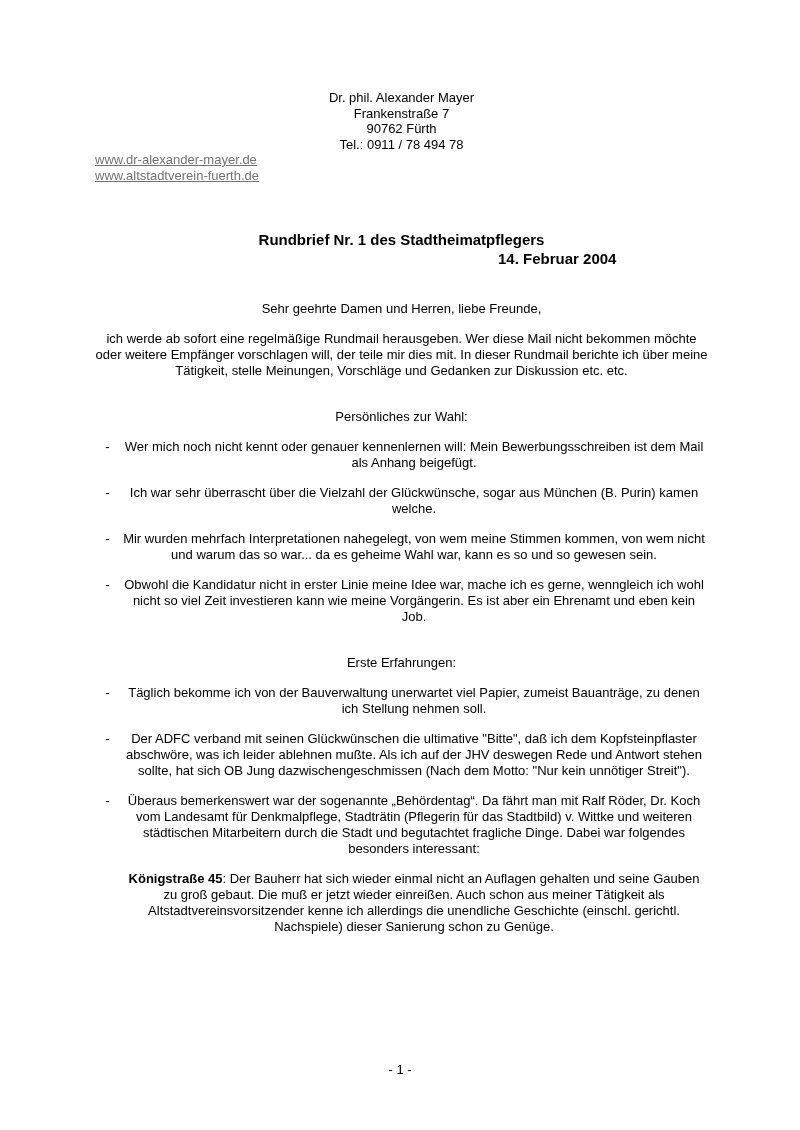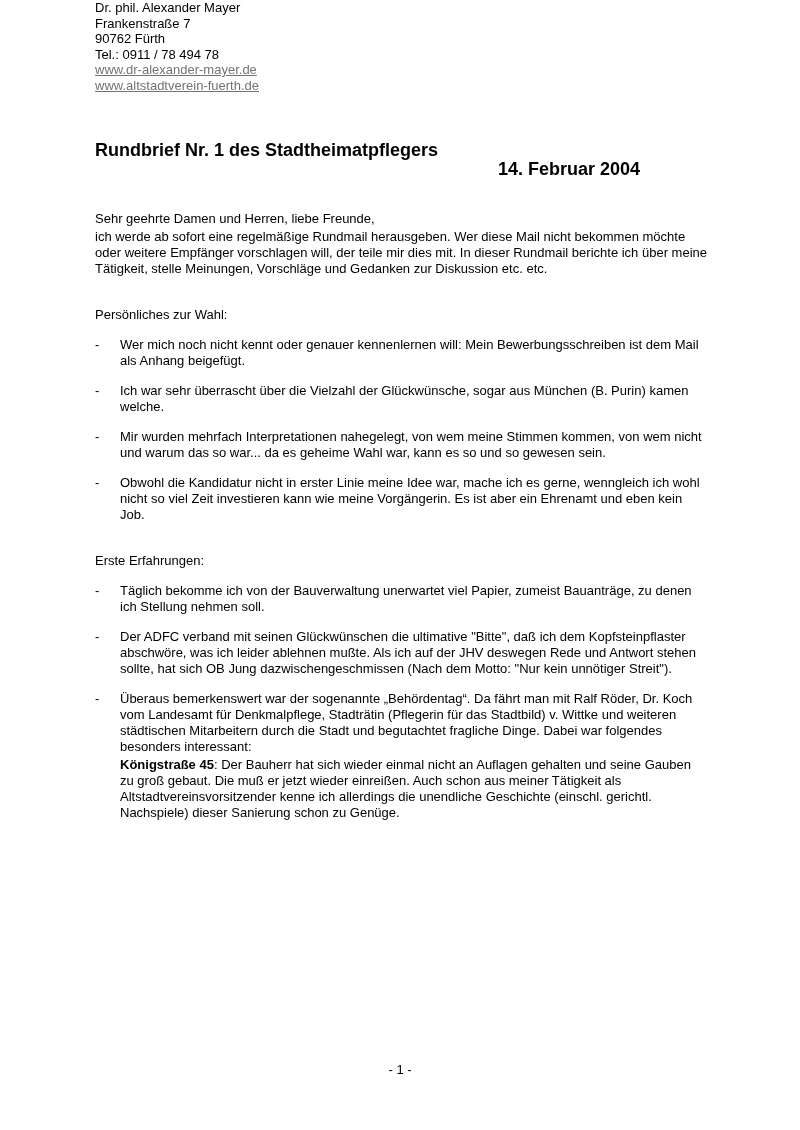--- a/index.html
+++ b/index.html
@@ -13,37 +13,39 @@
   .page {
     position: relative;
     width: 800px; height: 1130px;
     background: #ffffff;
     overflow: hidden;
   }
   .content {
     position: absolute;
     left: 95px; top: 0;
     width: 613px;
+    padding-top: 90px;
     font-size: 13px;
     line-height: 16px;
+    text-align: center;
   }
   .sender div { line-height: 15.5px; }
   .link { text-decoration: underline; color: #737373; cursor: pointer; width: max-content; }
   .title-row {
     position: relative;
     margin-top: 48px;
     height: 18px;
-    font-size: 18px;
+    font-size: 15px;
     font-weight: bold;
     line-height: 18px;
   }
   .doc-date { position: absolute; left: 403px; top: 0; margin-top: 19px; }
   p { margin: 0; }
   .salutation { margin-top: 52px; }
-  .para { margin-top: 2px; }
+  .para { margin-top: 14px; }
   .section-heading { margin-top: 30px; }
   .li { display: flex; margin-top: 14px; }
   .li .dash { width: 25px; flex: none; }
   .li .li-text { flex: 1; }
   .indent { padding-left: 25px; }
   .bold { font-weight: bold; }
   .bold-link { font-weight: bold; text-decoration: underline; cursor: pointer; }
   .footer {
     position: absolute;
     left: 0; top: 1062px;

